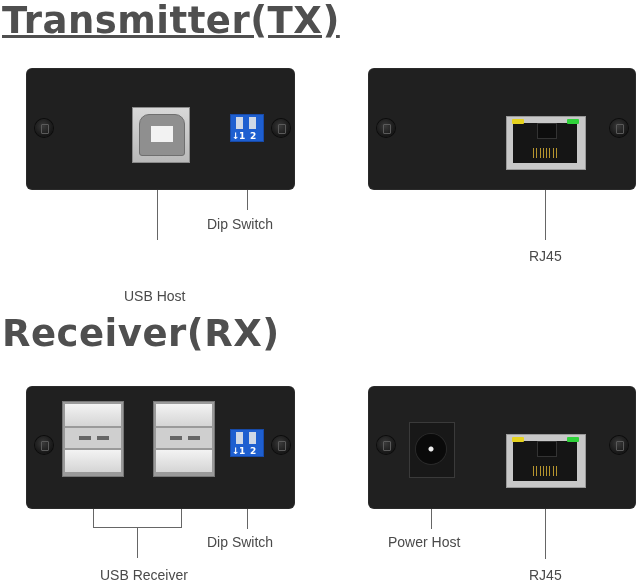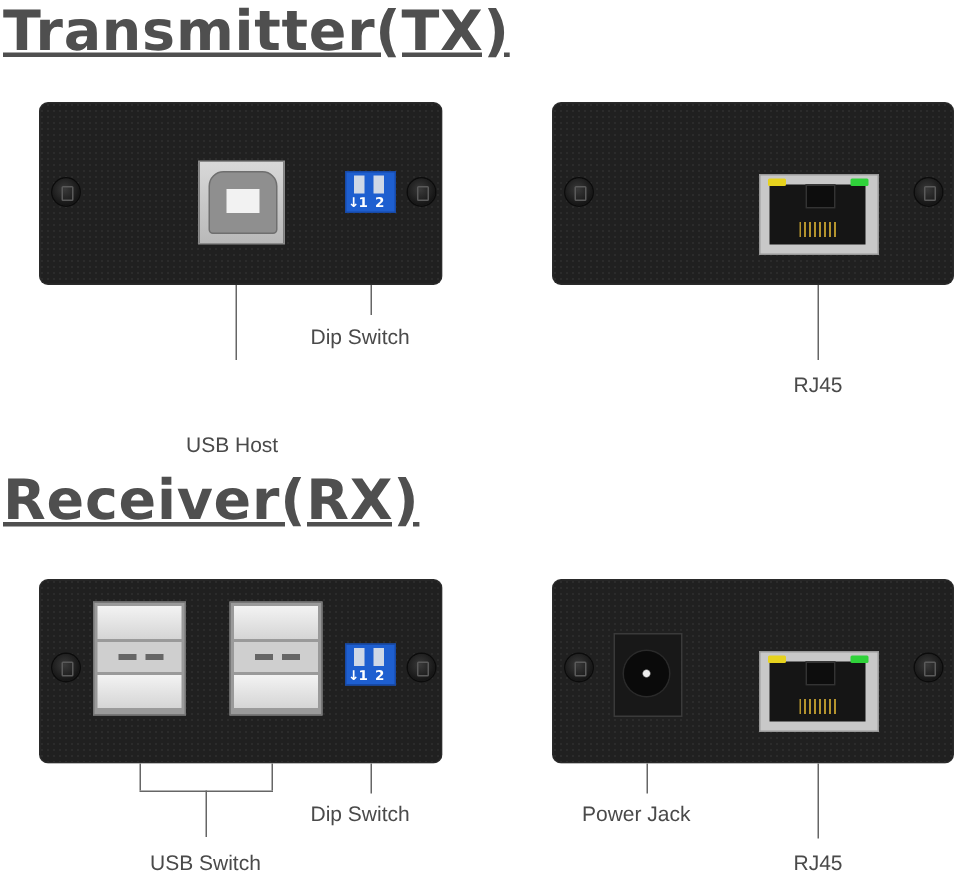--- a/index.html
+++ b/index.html
@@ -69,21 +69,21 @@
         <div class="tab"></div>
         <div class="pins"></div>
       </div>
     <div class="led" style="left: 5px; background: rgb(230, 210, 30);"></div>
     <div class="led" style="left: 60px; background: rgb(47, 210, 58);"></div>
   </div>
 </div>
 <div class="vline" style="left:545px;top:190px;height:50px;"></div>
 <div class="label" style="left:529px;top:248px;">RJ45</div>
 
-<div class="title" style="top:315px;text-decoration:underline;">Receiver(RX)</div>
+<div class="title" style="top:315px;">Receiver(RX)</div>
 
 <div class="panel" style="left:26px;top:386px;width:269px;height:123px;">
   <div class="screw" style="left:9px;top:50px;"></div>
   <div class="screw" style="left:246px;top:50px;"></div>
   <div class="usba" style="left:36px;top:15px;">
     <div class="port" style="top:2px;"></div>
       <div class="mid"></div>
       <div class="port" style="top:48px;"></div>
   </div>
   <div class="usba" style="left:127px;top:15px;">
@@ -96,35 +96,35 @@
     <div class="sw" style="left:18px;"></div>
     <span class="num" style="left:1px;">↓</span>
     <span class="num" style="left:8px;">1</span>
     <span class="num" style="left:19px;">2</span>
   </div>
 </div>
 <div class="vline" style="left:93px;top:509px;height:18px;"></div>
 <div class="vline" style="left:181px;top:509px;height:18px;"></div>
 <div class="hline" style="left:93px;top:527px;width:89px;"></div>
 <div class="vline" style="left:137px;top:527px;height:31px;"></div>
-<div class="label" style="left:100px;top:567px;">USB Switch</div>
+<div class="label" style="left:100px;top:567px;">USB Receiver</div>
 <div class="vline" style="left:247px;top:509px;height:20px;"></div>
 <div class="label" style="left:207px;top:534px;">Dip Switch</div>
 
 <div class="panel" style="left:368px;top:386px;width:268px;height:123px;">
   <div class="screw" style="left:9px;top:50px;"></div>
   <div class="screw" style="left:242px;top:50px;"></div>
   <div class="pjack" style="left:41px;top:36px;">
     <div class="ring"></div>
   </div>
   <div class="rj45" style="left:138px;top:48px;">
     <div class="hole">
         <div class="tab"></div>
         <div class="pins"></div>
       </div>
     <div class="led" style="left: 5px; background: rgb(230, 210, 30);"></div>
     <div class="led" style="left: 60px; background: rgb(47, 210, 58);"></div>
   </div>
 </div>
 <div class="vline" style="left:431px;top:509px;height:20px;"></div>
-<div class="label" style="left:388px;top:534px;">Power Jack</div>
+<div class="label" style="left:388px;top:534px;">Power Host</div>
 <div class="vline" style="left:545px;top:509px;height:50px;"></div>
 <div class="label" style="left:529px;top:567px;">RJ45</div>
 
 </body></html>

